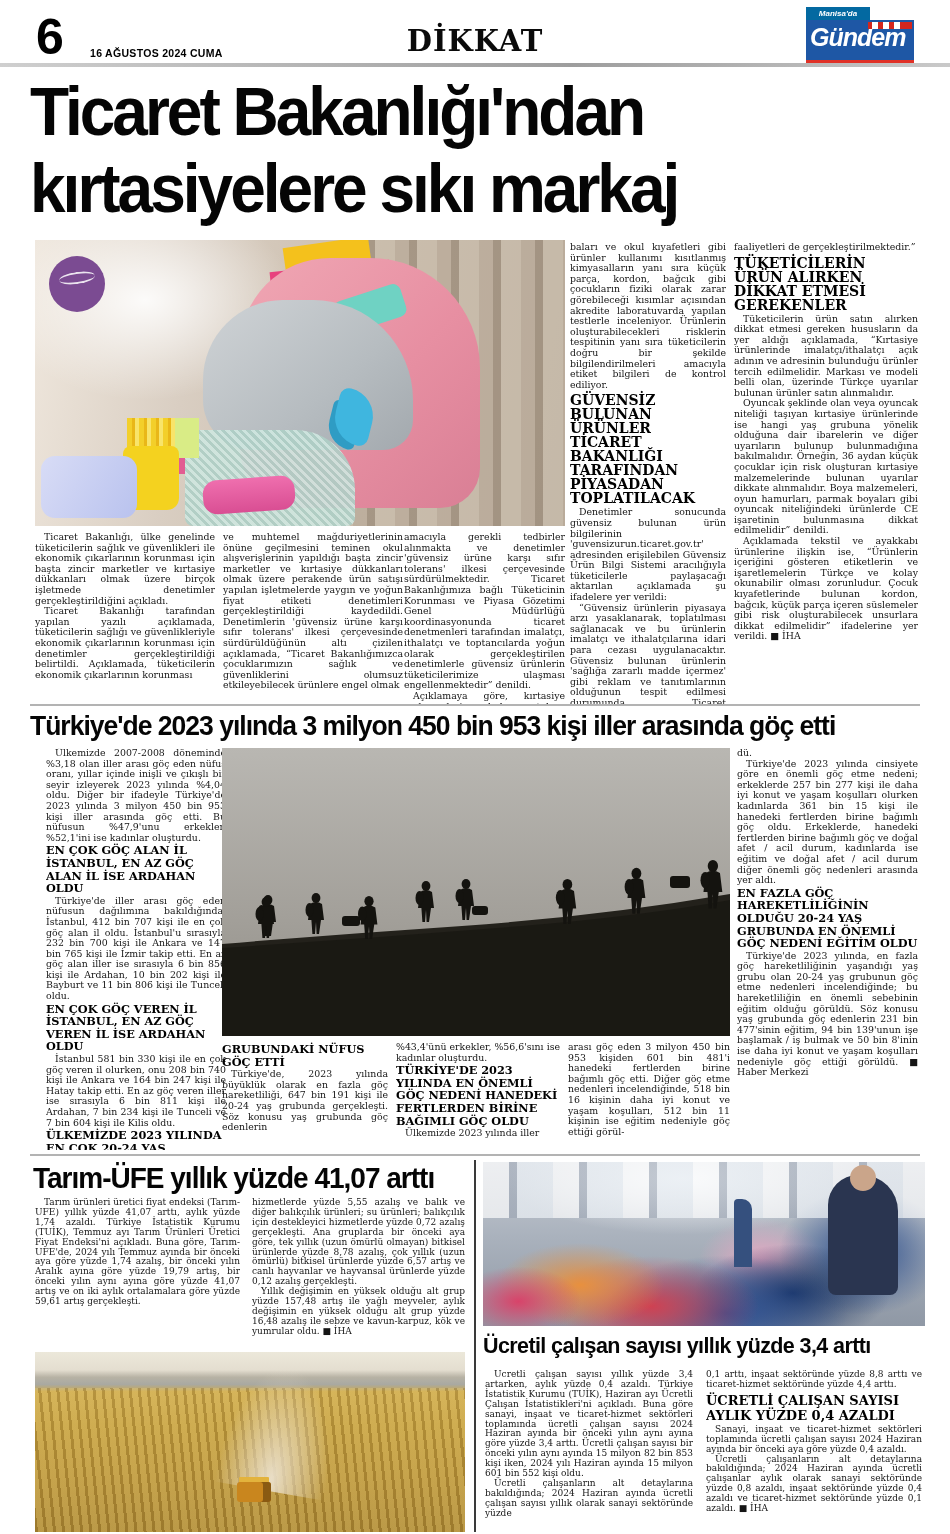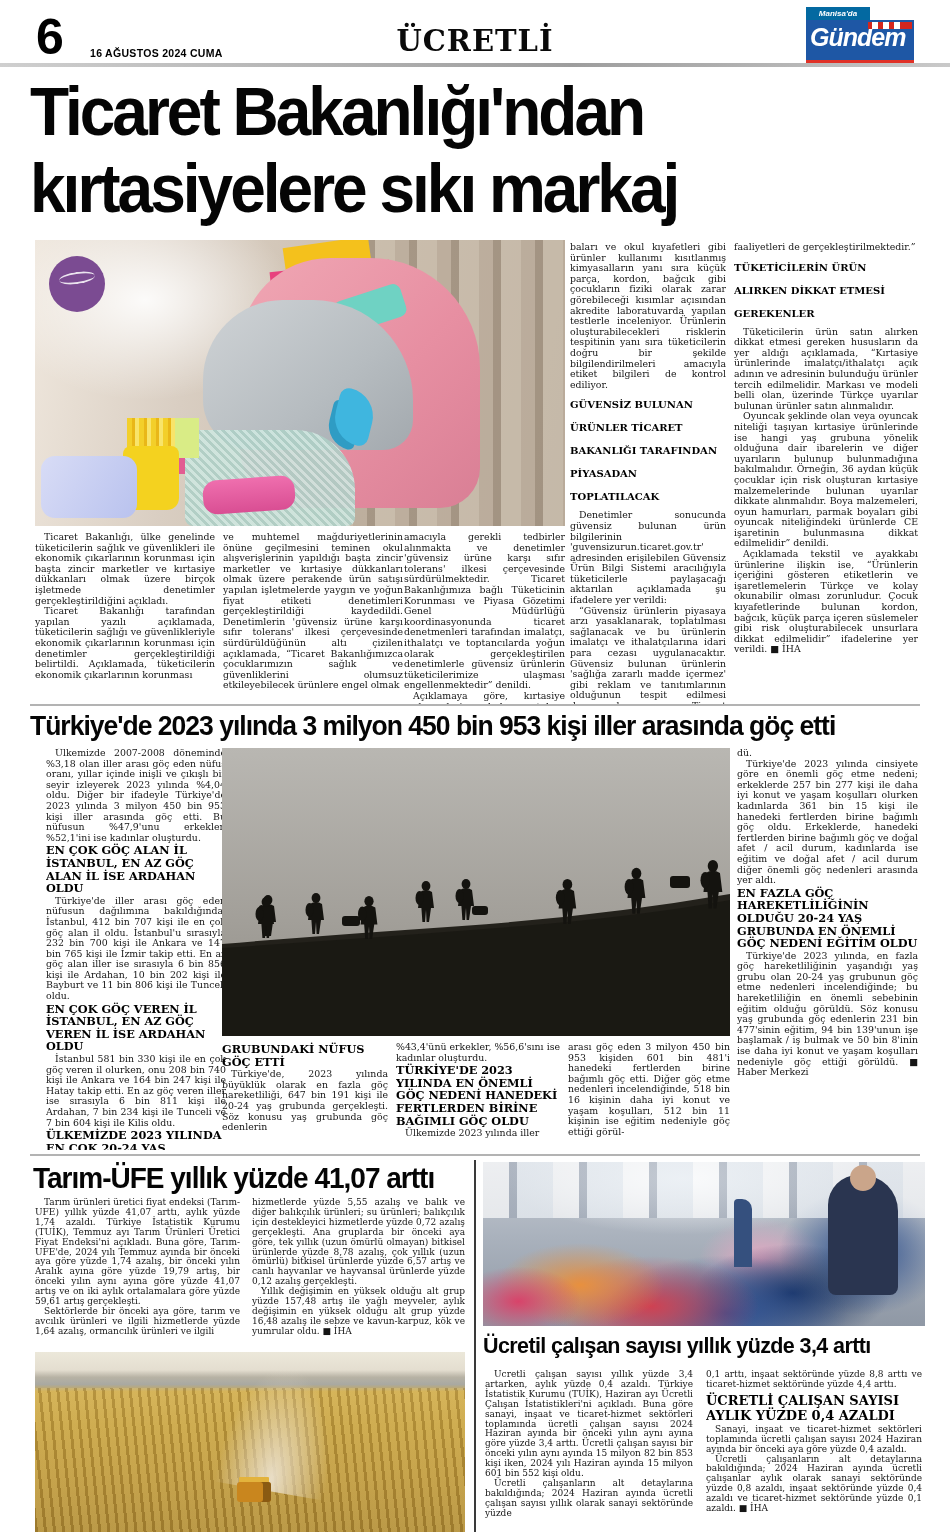--- a/index.html
+++ b/index.html
@@ -44,21 +44,21 @@
   .ucret-headline{position:absolute;left:483px;top:1333px;width:443px;
                 font-family:"Liberation Sans",sans-serif;font-weight:bold;
                 font-size:21.5px;letter-spacing:-.6px;color:#050505;white-space:nowrap;
                 transform:scaleY(1.05);transform-origin:top left;}
 
   
   .col{position:absolute;overflow:hidden;text-align:justify;
        font-size:9.4px;line-height:10.6px;color:#151515;}
   .col p{margin:0;text-indent:9px;}
   .col p.cont{text-indent:0;}
-  .col h4{margin:3px 0 2px 0;font-size:10px;line-height:23px;font-weight:bold;
+  .col h4{margin:3px 0 2px 0;font-size:14px;line-height:14px;font-weight:bold;
           text-align:left;color:#000;}
   .col h5{margin:1px 0 1px 0;font-size:11.3px;line-height:12.6px;font-weight:bold;
           text-align:left;color:#000;}
   .col.small{font-size:9px;line-height:9.9px;}
   .col.small h4{font-size:13px;line-height:15px;}
 
   
   #lead-c1{left:35px;top:532px;width:180px;height:172px;}
   #lead-c2{left:223px;top:532px;width:180px;height:172px;}
   #lead-c3{left:404px;top:532px;width:161px;height:172px;}
@@ -151,21 +151,21 @@
     background:#2a3550;box-shadow:-120px -2px 0 -26px #35507e;}
   #photo-ucret .head{position:absolute;right:11%;top:2%;width:26px;height:26px;border-radius:50%;background:#caa58a;}
 </style>
 </head>
 <body>
 
 <div class="page" data-name="newspaper-page">
 
   <div class="pagenum" data-name="page-number">6</div>
   <div class="dateline" data-name="dateline">16 AĞUSTOS 2024 CUMA</div>
-  <div class="section-title" data-name="section-title">ÜCRETLİ</div>
+  <div class="section-title" data-name="section-title">DİKKAT</div>
 
   <div class="logo" data-name="newspaper-logo">
     <div class="tag" data-name="logo-tagline">Manisa'da</div>
     <div class="box" data-name="logo-box">
       <span data-name="logo-name">Gündem</span>
     </div>
     <div class="mini" data-name="logo-detail-strip"></div>
   </div>
   <div class="header-rule" data-name="header-rule"></div>
 
@@ -286,21 +286,20 @@
     <p data-name="paragraph">Türkiye'de 2023 yılında, en fazla göç hareketliliğinin yaşandığı yaş grubu olan 20-24 yaş grubunun göç etme nedenleri incelendiğinde; bu hareketliliğin en önemli sebebinin eğitim olduğu görüldü. Söz konusu yaş grubunda göç edenlerin 231 bin 477'sinin eğitim, 94 bin 139'unun işe başlamak / iş bulmak ve 50 bin 8'inin ise daha iyi konut ve yaşam koşulları nedeniyle göç ettiği görüldü. ■ Haber Merkezi</p>
   </div>
 
   <div class="hrule" id="rule-bottom" data-name="section-divider"></div>
   <div class="vrule" data-name="column-divider-vertical"></div>
 
   <div class="tarim-headline" data-name="tarim-headline">Tarım-ÜFE yıllık yüzde 41,07 arttı</div>
 
   <div class="col small" id="tarim-c1" data-name="tarim-column-1">
     <p data-name="paragraph">Tarım ürünleri üretici fiyat endeksi (Tarım-UFE) yıllık yüzde 41,07 arttı, aylık yüzde 1,74 azaldı. Türkiye İstatistik Kurumu (TUİK), Temmuz ayı Tarım Ürünleri Üretici Fiyat Endeksi'ni açıkladı. Buna göre, Tarım-UFE'de, 2024 yılı Temmuz ayında bir önceki aya göre yüzde 1,74 azalış, bir önceki yılın Aralık ayına göre yüzde 19,79 artış, bir önceki yılın aynı ayına göre yüzde 41,07 artış ve on iki aylık ortalamalara göre yüzde 59,61 artış gerçekleşti.</p>
-    <p data-name="paragraph">Sektörlerde bir önceki aya göre, tarım ve avcılık ürünleri ve ilgili hizmetlerde yüzde 1,64 azalış, ormancılık ürünleri ve ilgili</p>
   </div>
   <div class="col small" id="tarim-c2" data-name="tarim-column-2">
     <p class="cont" data-name="paragraph">hizmetlerde yüzde 5,55 azalış ve balık ve diğer balıkçılık ürünleri; su ürünleri; balıkçılık için destekleyici hizmetlerde yüzde 0,72 azalış gerçekleşti. Ana gruplarda bir önceki aya göre, tek yıllık (uzun ömürlü olmayan) bitkisel ürünlerde yüzde 8,78 azalış, çok yıllık (uzun ömürlü) bitkisel ürünlerde yüzde 6,57 artış ve canlı hayvanlar ve hayvansal ürünlerde yüzde 0,12 azalış gerçekleşti.</p>
     <p data-name="paragraph">Yıllık değişimin en yüksek olduğu alt grup yüzde 157,48 artış ile yağlı meyveler, aylık değişimin en yüksek olduğu alt grup yüzde 16,48 azalış ile sebze ve kavun-karpuz, kök ve yumrular oldu. ■ İHA</p>
   </div>
 
   <div class="photo" id="photo-tarim" data-name="tarim-photo-harvest-field">
     <div class="rows" data-name="photo-shape-field-rows"></div>
     <div class="dust" data-name="photo-shape-dust-plume"></div>
     <div class="combine" data-name="photo-shape-combine-harvester"></div>

